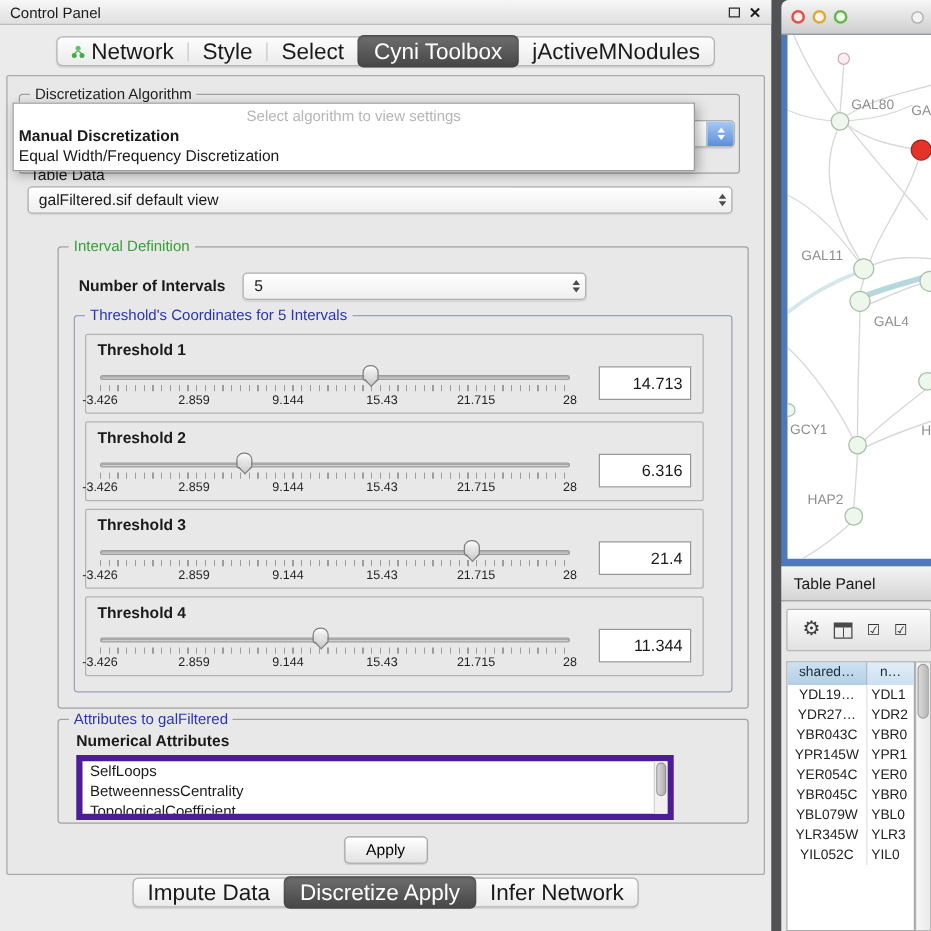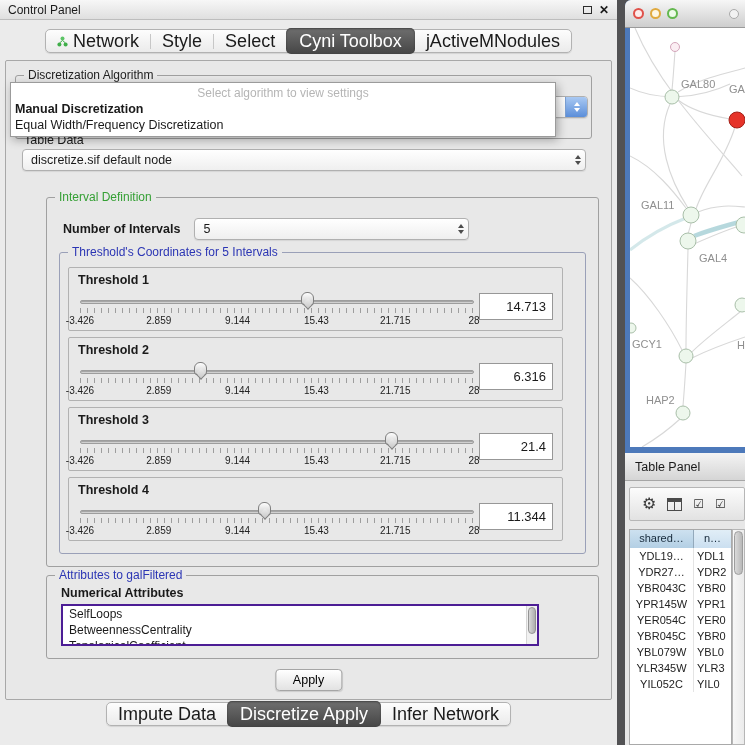--- a/index.html
+++ b/index.html
@@ -58,39 +58,39 @@
   .noi-row { display:flex; align-items:center; margin:20px 16px 10px 16px; }
   .noi-label { font-weight:bold; font-size:12.5px; }
   .noi-combo { width:275px; margin-left:14px; }
 
   .thresholds-group { position:relative; margin:12px 12px 0 12px; border:1px solid #9aa0b8; border-radius:3px;
                       padding:14px 22px 6px 8px; }
   .threshold-panel { border:1px solid #b2b2b2; border-radius:2px; background:#e8e8e8;
                      height:64px; margin-bottom:6px; padding:5px 9px; }
   .th-label { font-weight:bold; font-size:12.5px; }
   .slider-row { display:flex; margin-top:2px; }
-  .slider-wrap { position:relative; flex:1; height:42px; margin-right:3px;text-decoration:underline; }
+  .slider-wrap { position:relative; flex:1; height:42px; margin-right:21px;text-decoration:underline; }
   .track { position:absolute; left:2px; right:2px; top:11px; height:4px; background:#d6d6d6;
            border:1px solid #9d9d9d; border-radius:2px; box-shadow:inset 0 1px 1px rgba(0,0,0,.25); }
   .thumb { position:absolute; top:3px; width:13px; height:13px; margin-left:-7px;
            background:linear-gradient(#fdfdfd,#cfcfcf); border:1px solid #7f7f7f; border-radius:6px 6px 3px 3px; z-index:2; }
   .thumb::after { content:""; position:absolute; left:2px; top:7px; width:7px; height:7px;
                   background:linear-gradient(135deg,#ececec,#c8c8c8); border:1px solid #7f7f7f; border-top:none; border-left:none;
                   transform:rotate(45deg); }
   .ticks { position:absolute; left:2px; right:2px; top:19px; height:5px;
            background-image:repeating-linear-gradient(90deg,#9d9d9d 0,#9d9d9d 1px,transparent 1px,transparent 7px); }
   .tick-labels { position:absolute; left:2px; right:2px; top:26px; height:12px; font-size:10px; color:#222; }
   .tick-labels span { position:absolute; transform:translateX(-50%); white-space:nowrap; }
   .value-box { width:74px; height:27px; background:#fff; border:1px solid #979797; font-size:13px;
                text-align:right; padding:0 6px; line-height:25px; margin-top:4px; }
 
   .attr-group { left:40px; top:514px; width:553px; height:84px; }
   .attr-label { position:absolute; left:14px; top:10px; font-weight:bold; font-size:12.5px; }
-  .attr-list { position:absolute; left:14px; top:28px; width:478px; height:42px;
-               background:#fff; border:2px solid #4c1d95; overflow:hidden; }
+  .attr-list { position:absolute; left:14px; top:28px; width:478px; height:52px;
+               background:#fff; border:5px solid #4c1d95; overflow:hidden; }
   .list-item { font-size:12px; line-height:16px; padding-left:6px; white-space:nowrap; }
   .vscroll { position:absolute; right:0; top:0; bottom:0; width:11px; background:#f1f1f1; border-left:1px solid #d5d5d5; }
   .vthumb { margin:1px; height:27px; background:linear-gradient(90deg,#d9d9d9,#aeaeae); border:1px solid #949494; border-radius:5px; }
 
   .apply-btn { position:absolute; left:50%; top:608px; transform:translateX(-50%);
                padding:3px 17px; font-size:12.5px; font-family:"Liberation Sans",sans-serif;
                background:linear-gradient(#ffffff,#e2e2e2); border:1px solid #a5a5a5; border-radius:4px;
                box-shadow:0 1px 1px rgba(0,0,0,.12); }
 
   
@@ -189,21 +189,21 @@
         <span class="combo-text"></span>
         <span class="spin blue">
             <i class="up"></i>
             <i class="dn"></i>
           </span>
       </div>
     </div>
 
     <div class="td-label">Table Data</div>
     <div class="combo table-combo">
-      <span class="combo-text">discretize.sif default node</span>
+      <span class="combo-text">galFiltered.sif default view</span>
       <span class="spin">
           <i class="up"></i>
           <i class="dn"></i>
         </span>
     </div>
 
     <div class="group-box interval-group">
       <span class="group-title green">Interval Definition</span>
       <div class="noi-row">
         <span class="noi-label">Number of Intervals</span>

